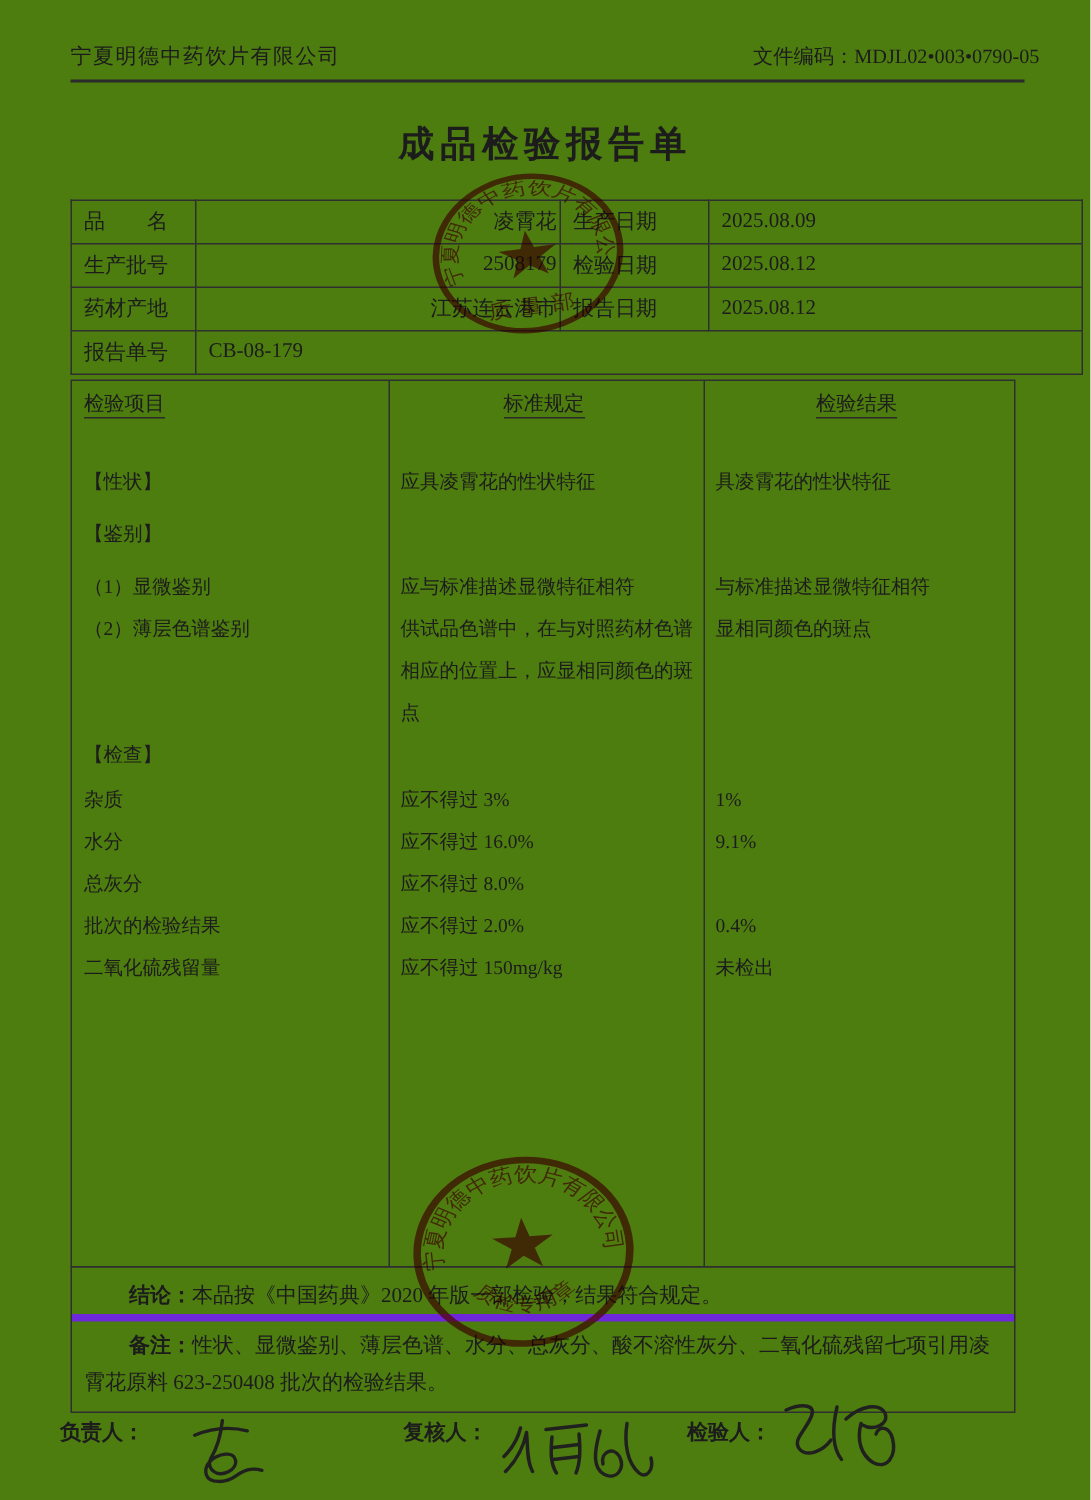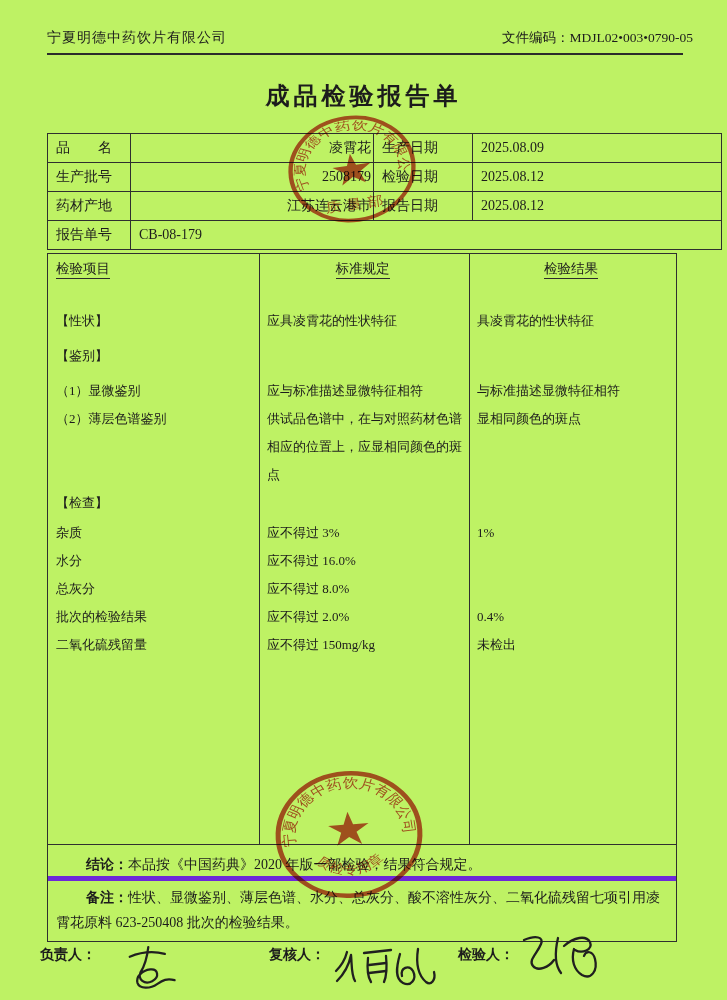--- a/index.html
+++ b/index.html
@@ -1,17 +1,17 @@
 <!DOCTYPE html>
 <html><head>
 <meta charset="utf-8">
 <style>
   html,body{margin:0;padding:0;background:#ffffff;}
   .page{
-    position:relative;width:727px;height:1000px;background:#bef264;overflow:hidden;
+    position:relative;width:727px;height:1000px;background:#4d7c0f;overflow:hidden;
     font-family:"Liberation Serif","DejaVu Serif",serif;color:#1c1c1c;
   }
   
   .page-header{position:absolute;top:29px;left:47px;width:646px;display:flex;justify-content:space-between;align-items:baseline;}
   .company-name{font-size:14px;letter-spacing:1px;}
   .doc-code{font-size:13.5px;}
   .header-rule{position:absolute;top:53px;left:47px;width:636px;height:0;border-top:2px solid #2b2b2b;}
   
   .doc-title{position:absolute;top:80px;left:0;width:727px;text-align:center;font-size:24px;font-weight:bold;letter-spacing:4px;}
   
@@ -114,20 +114,21 @@
       <div class="cell" style="grid-area:6/3">显相同颜色的斑点</div>
 
       <div class="cell" style="grid-area:7/1">【检查】</div>
 
       <div class="cell" style="grid-area:8/1">杂质</div>
       <div class="cell" style="grid-area:8/2">应不得过 3%</div>
       <div class="cell" style="grid-area:8/3">1%</div>
 
       <div class="cell" style="grid-area:9/1">水分</div>
       <div class="cell" style="grid-area:9/2">应不得过 16.0%</div>
+      <div class="cell" style="grid-area:9/3">9.1%</div>
 
       <div class="cell" style="grid-area:10/1">总灰分</div>
       <div class="cell" style="grid-area:10/2">应不得过 8.0%</div>
 
       <div class="cell" style="grid-area:11/1">批次的检验结果</div>
       <div class="cell" style="grid-area:11/2">应不得过 2.0%</div>
       <div class="cell" style="grid-area:11/3">0.4%</div>
 
       <div class="cell" style="grid-area:12/1">二氧化硫残留量</div>
       <div class="cell" style="grid-area:12/2">应不得过 150mg/kg</div>

